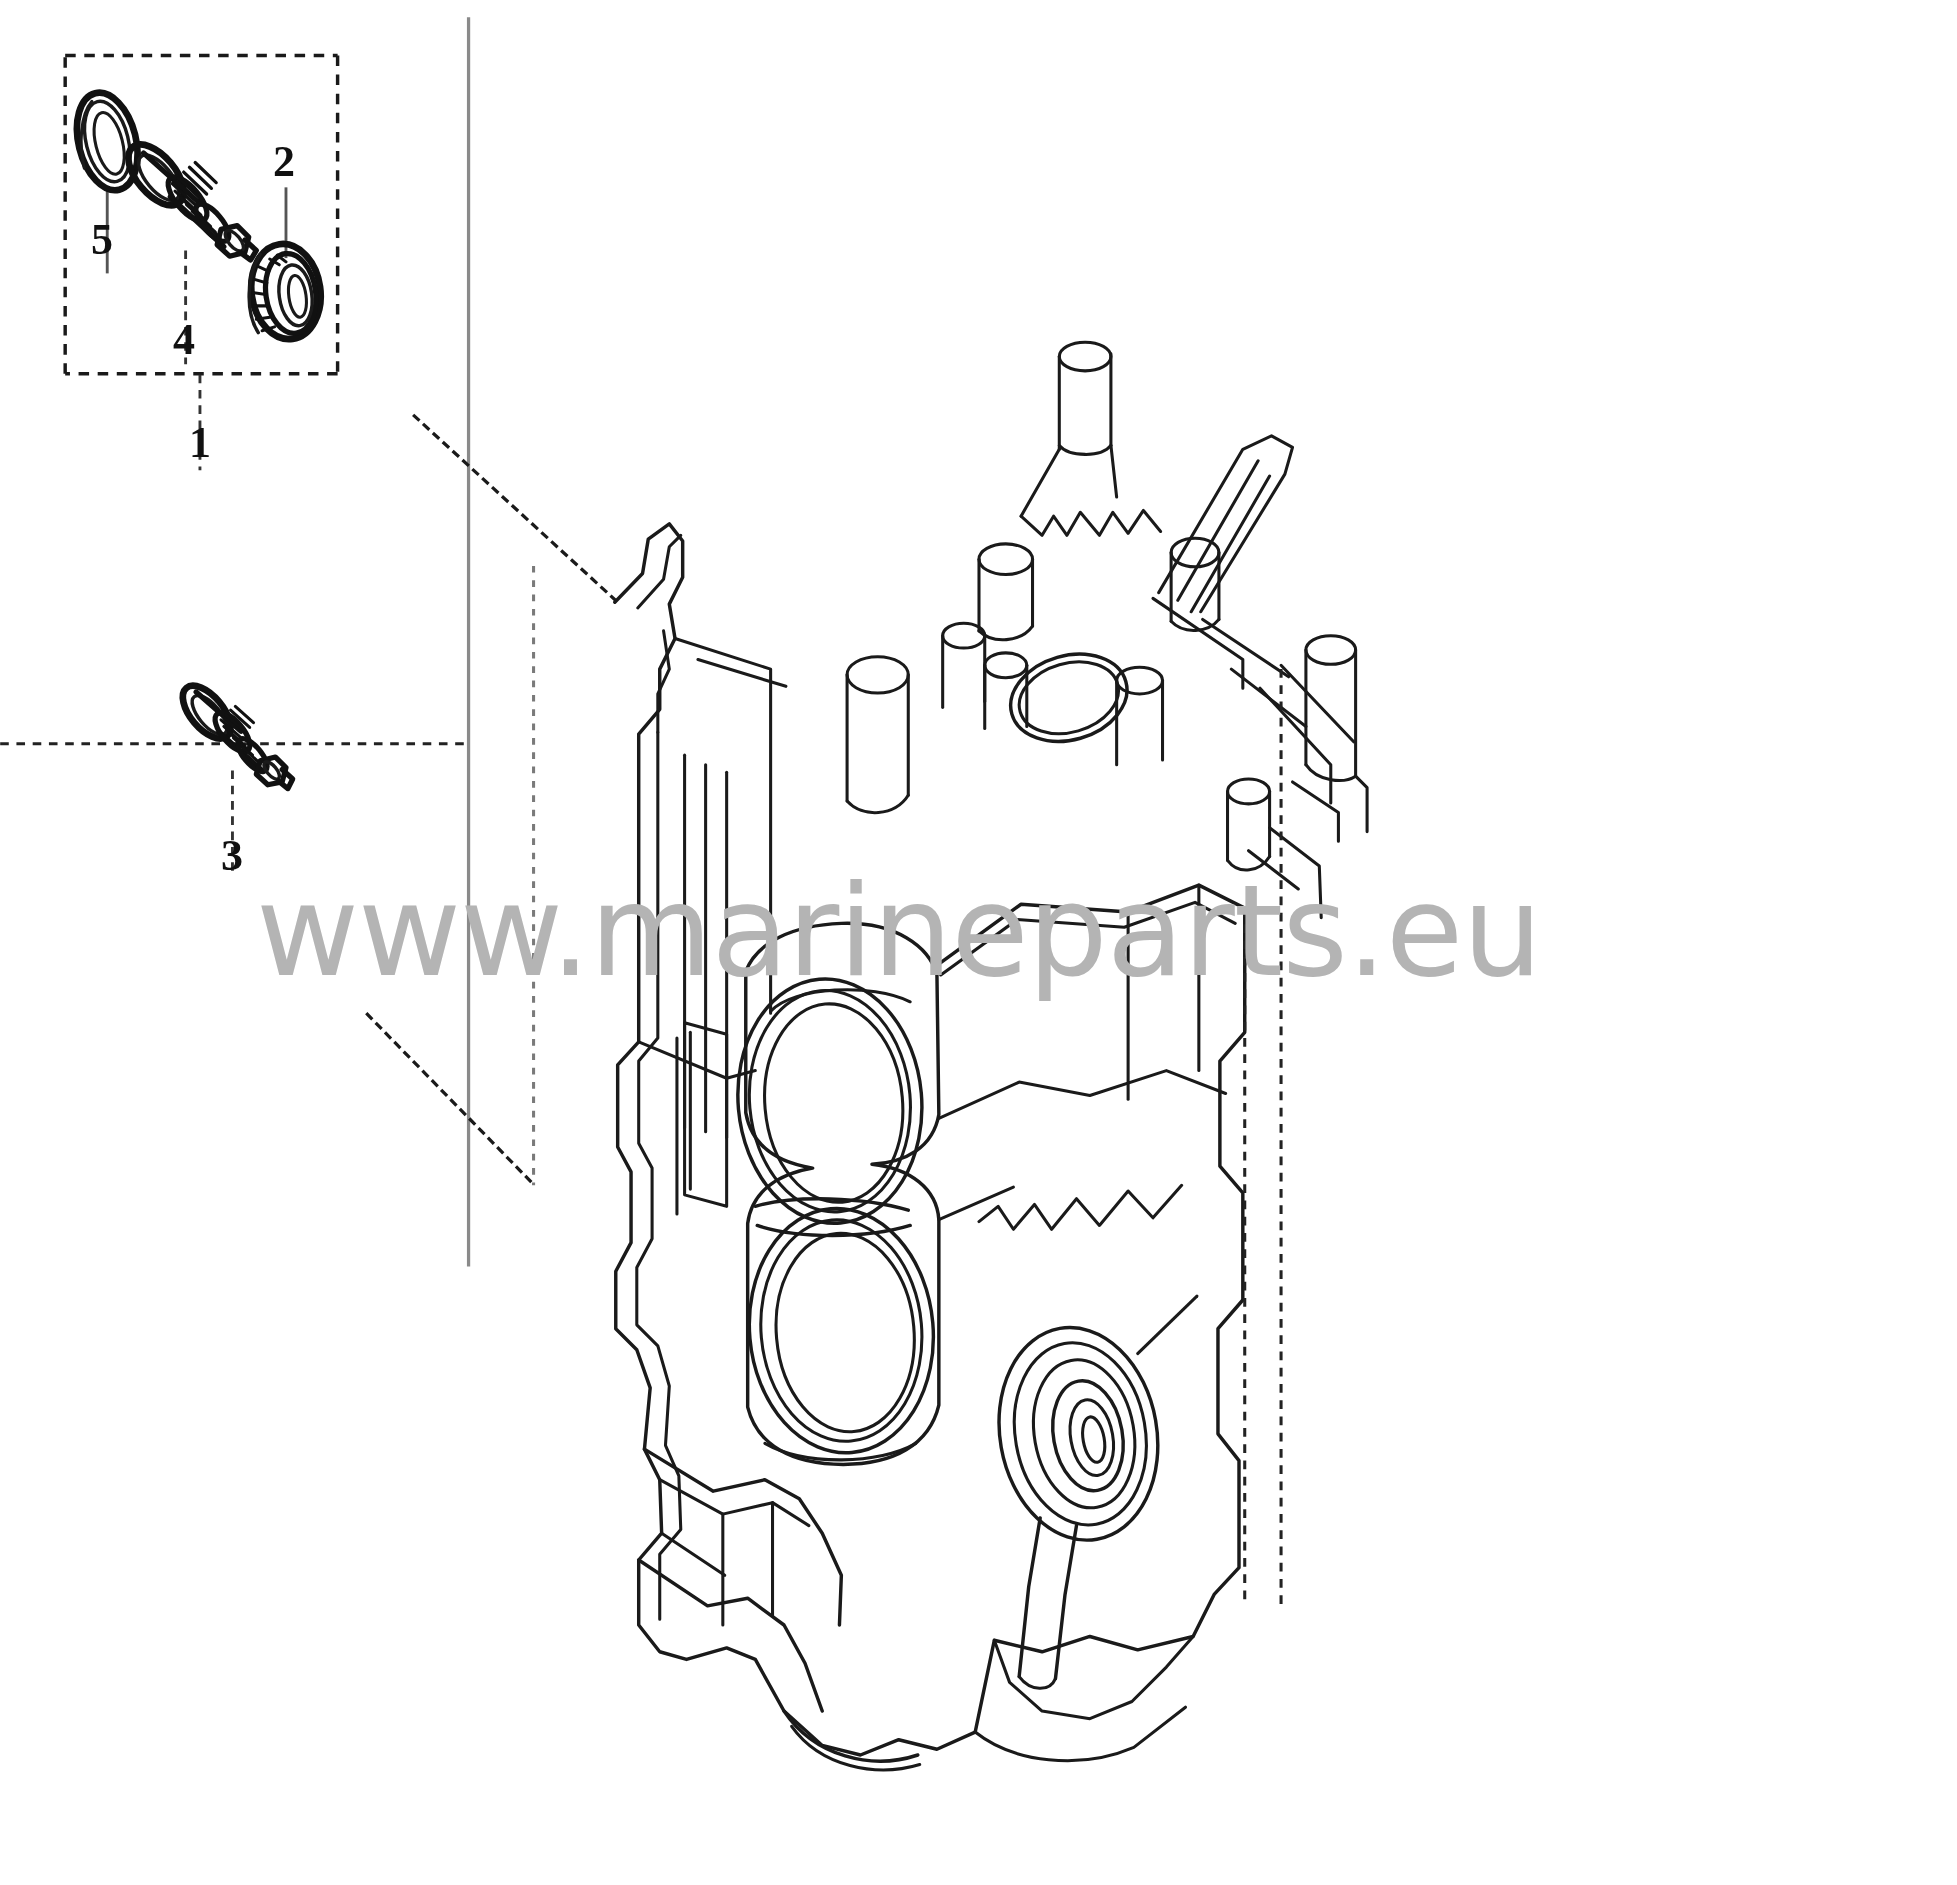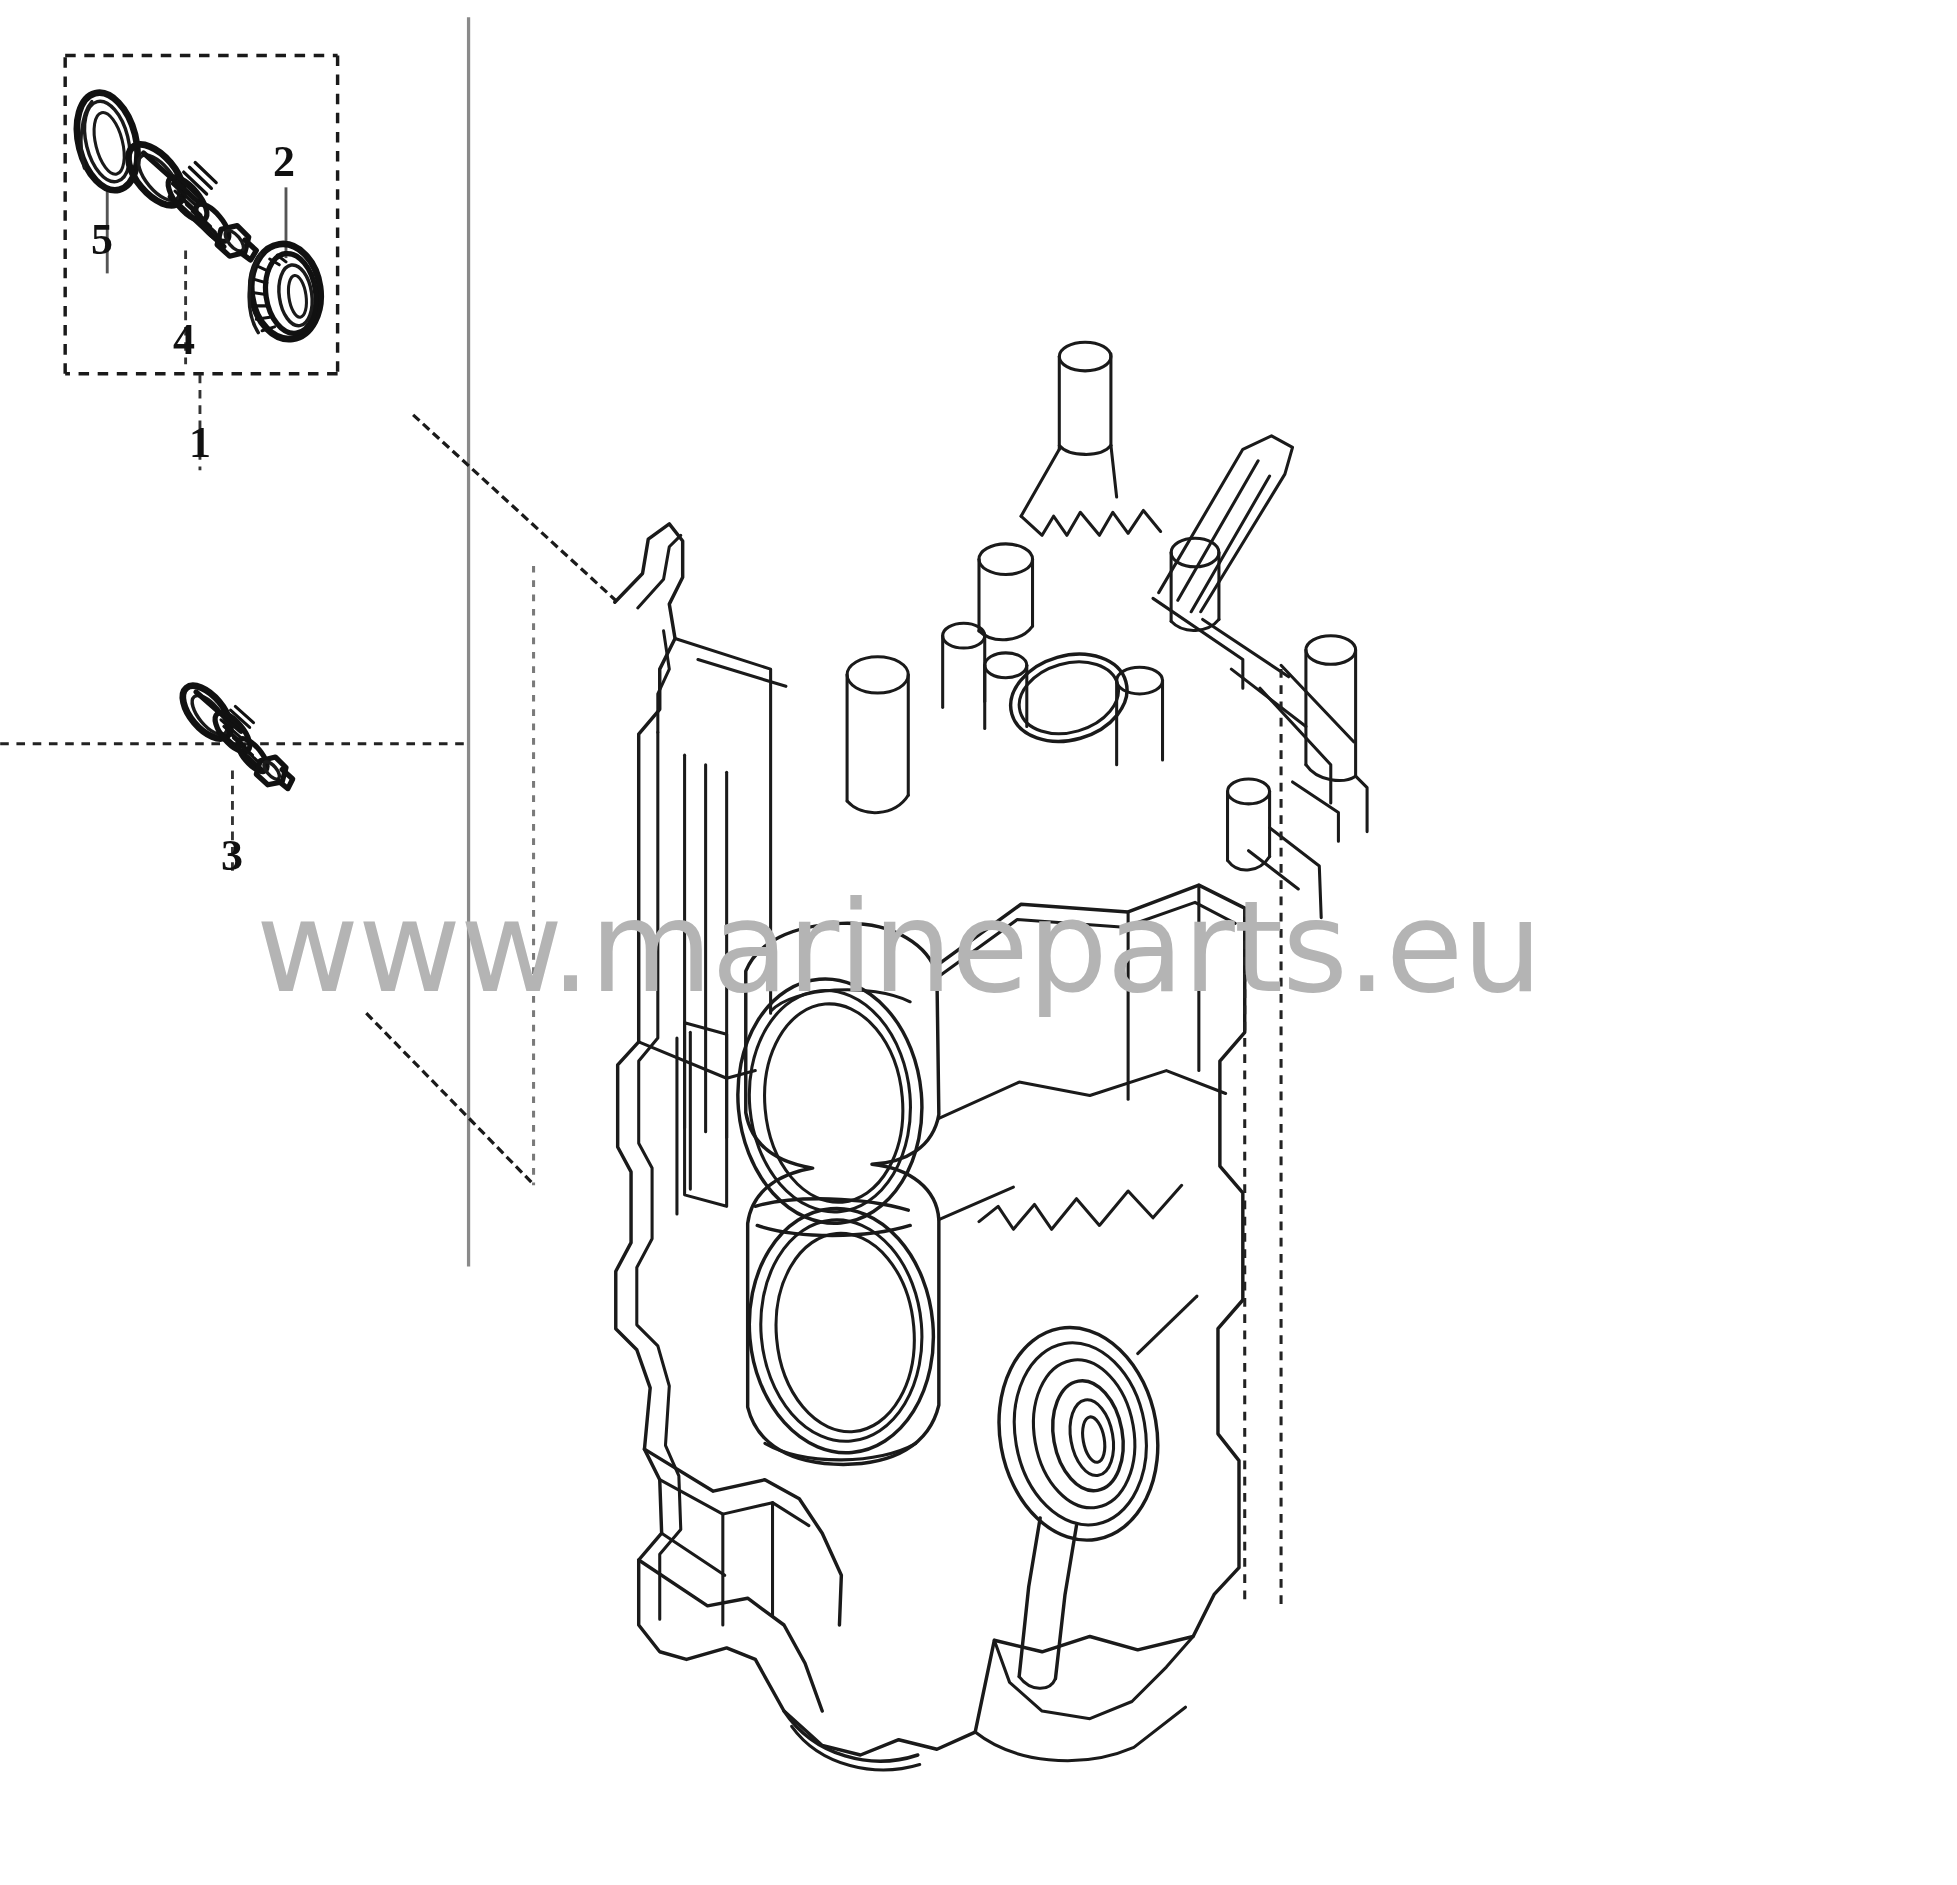--- a/index.html
+++ b/index.html
@@ -15,21 +15,20 @@
     position:absolute;
     left:256px;top:858px;
     font-size:126px;
     letter-spacing:-1px;
     color:#b4b4b4;
     font-family:"DejaVu Sans", sans-serif;
     font-weight:400;
     white-space:nowrap;
     pointer-events:none;
     user-select:none;
-    margin-top:16px;
   }
   .callout-num{
     position:absolute;
     font-family:"Liberation Serif", serif;
     font-weight:700;
     font-size:44px;
     color:#111;
     line-height:1;
     user-select:none;
   }

